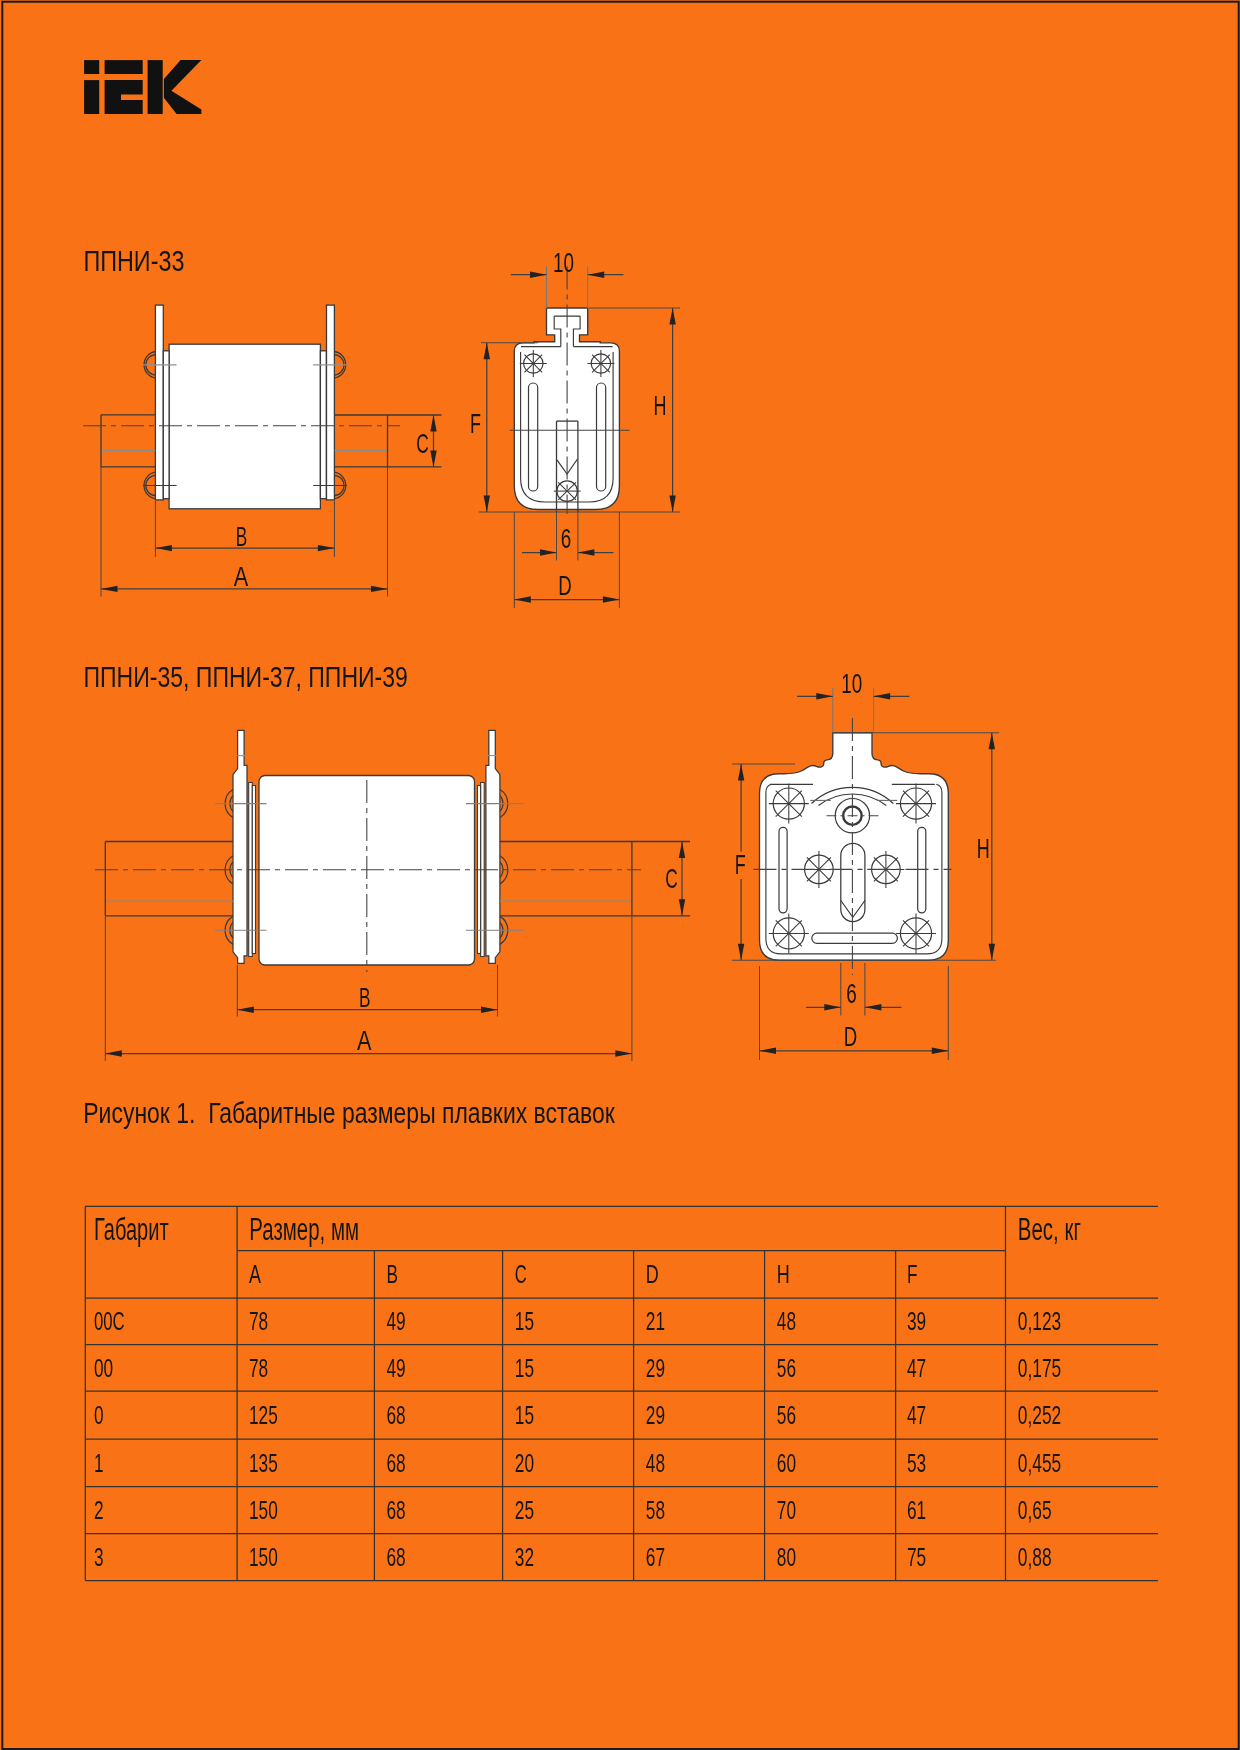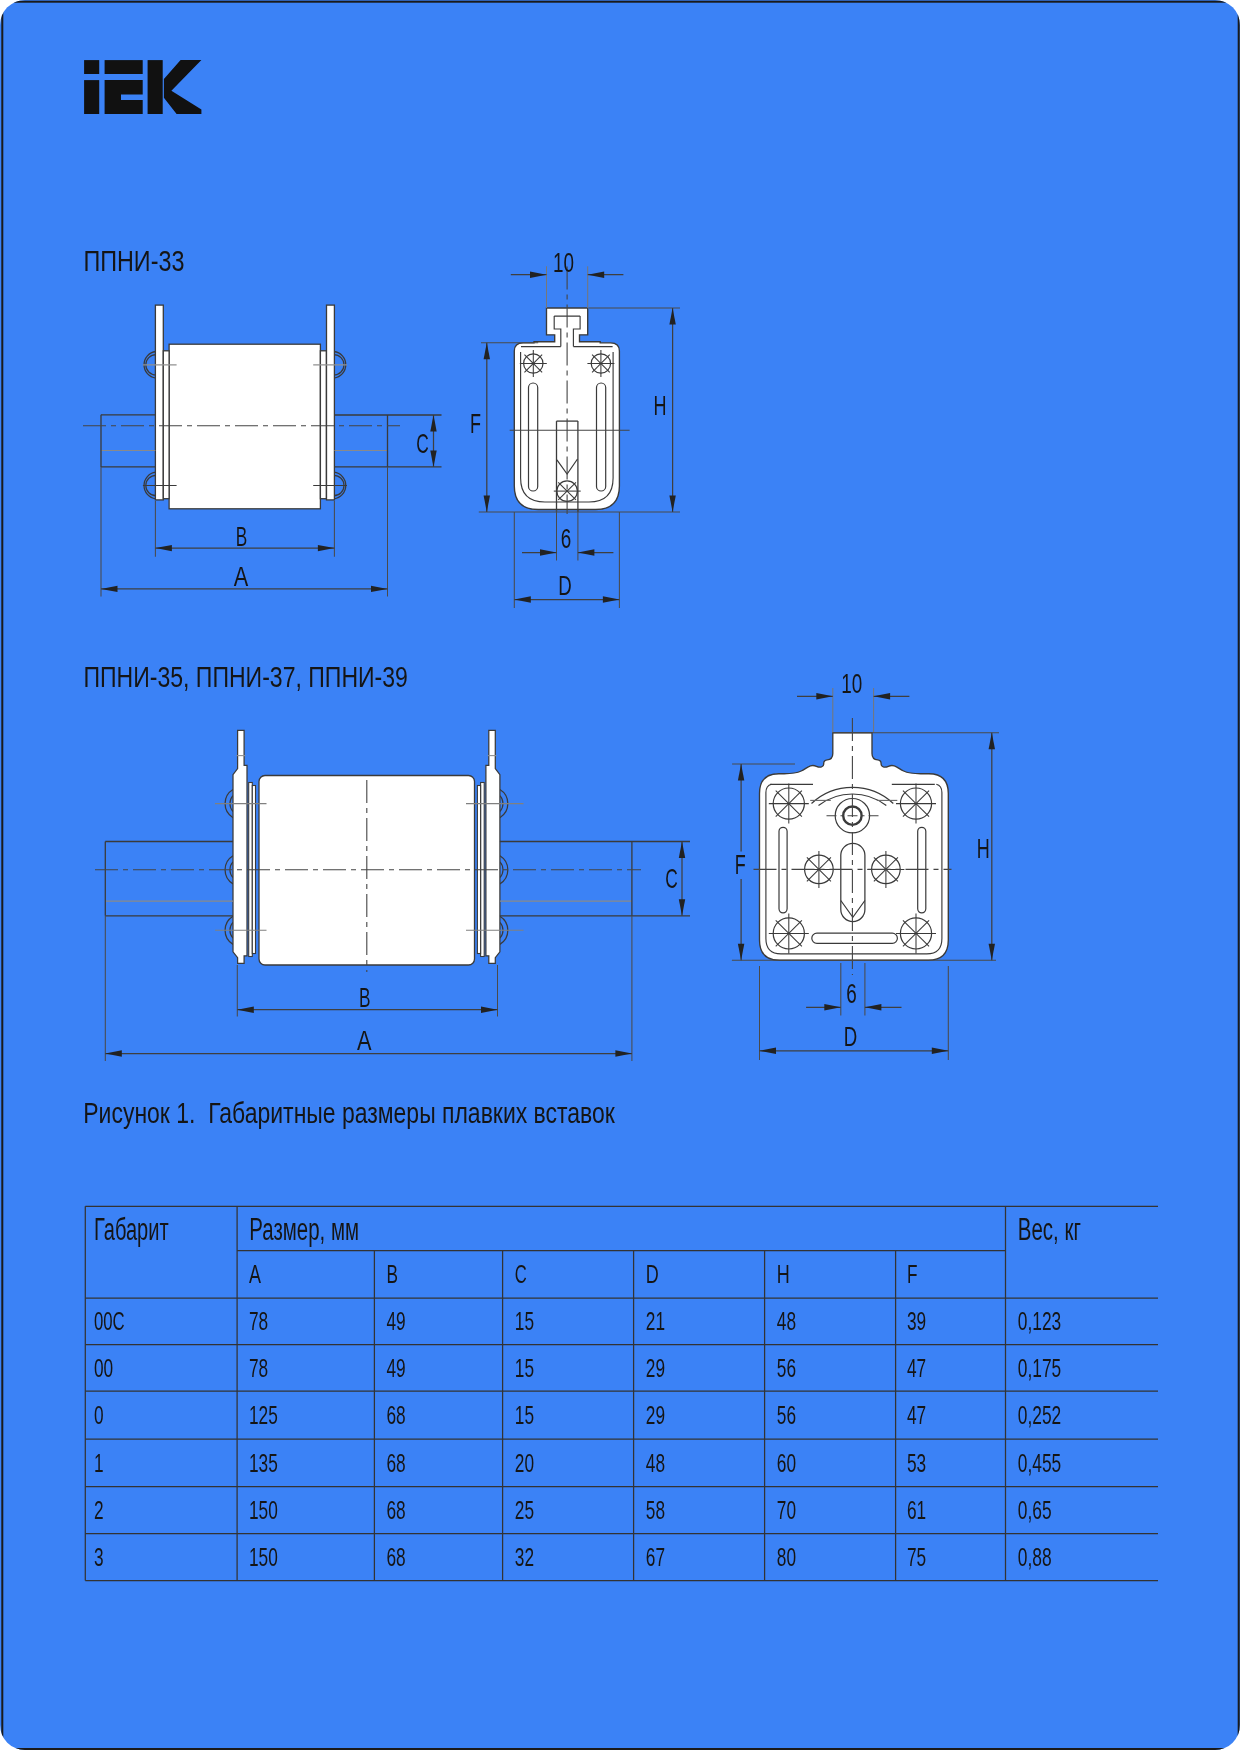--- a/index.html
+++ b/index.html
@@ -1,16 +1,16 @@
 <!DOCTYPE html>
 <html><head>
 <meta charset="utf-8">
 <style>
   html,body{margin:0;padding:0;background:#ffffff;}
-  #page{position:relative;width:1240px;height:1750px;background:#3b82f6;overflow:hidden;border-radius:25px;}
+  #page{position:relative;width:1240px;height:1750px;background:#f97316;overflow:hidden;}
   text{font-family:"Liberation Sans",sans-serif;}
 </style>
 </head>
 <body>
 <div id="page">
 <svg width="1240" height="1750" viewBox="0 0 1240 1750">
 <rect x="2.3" y="1.7" width="1236.4" height="1747.3" fill="none" stroke="#1a1a1a" stroke-width="2"></rect>
 <g fill="#111">
 <rect x="84.1" y="60.1" width="15.1" height="13.9"></rect>
 <rect x="84.1" y="80.1" width="15.1" height="33.9"></rect>

